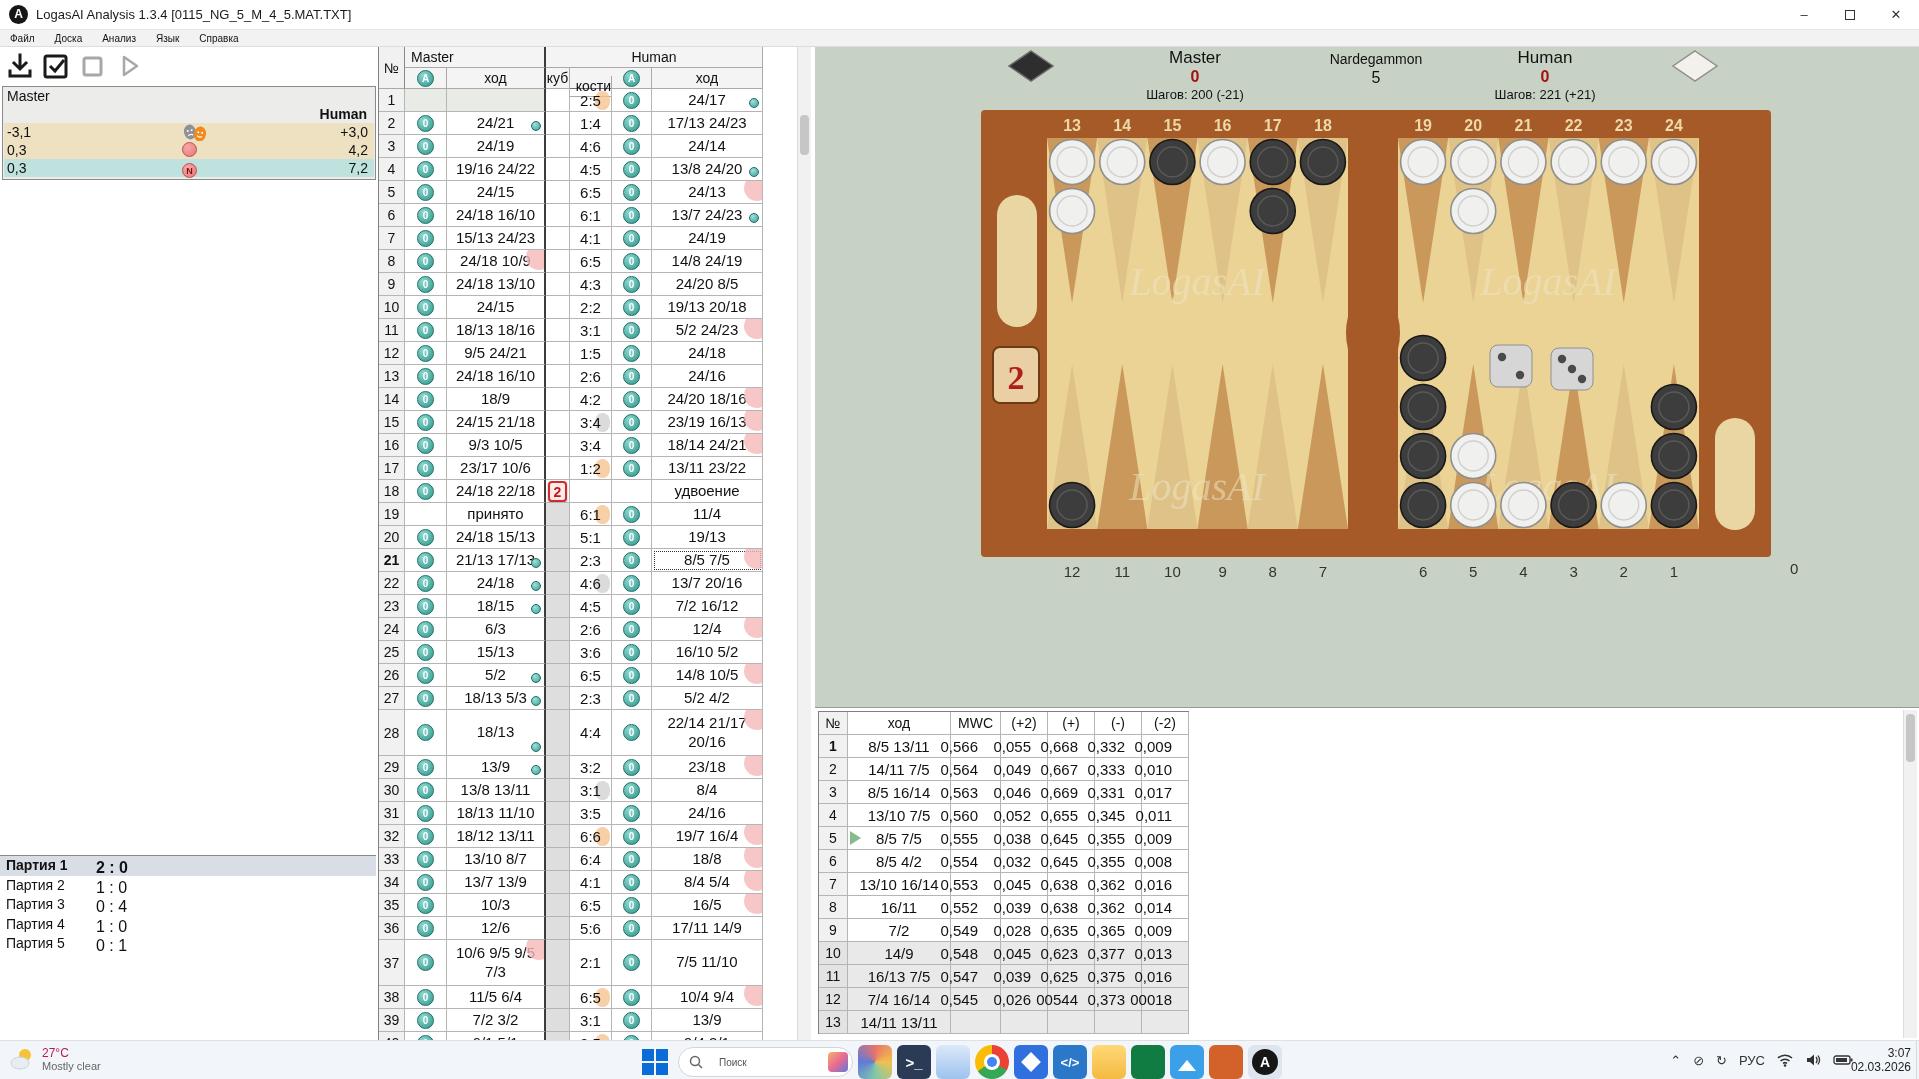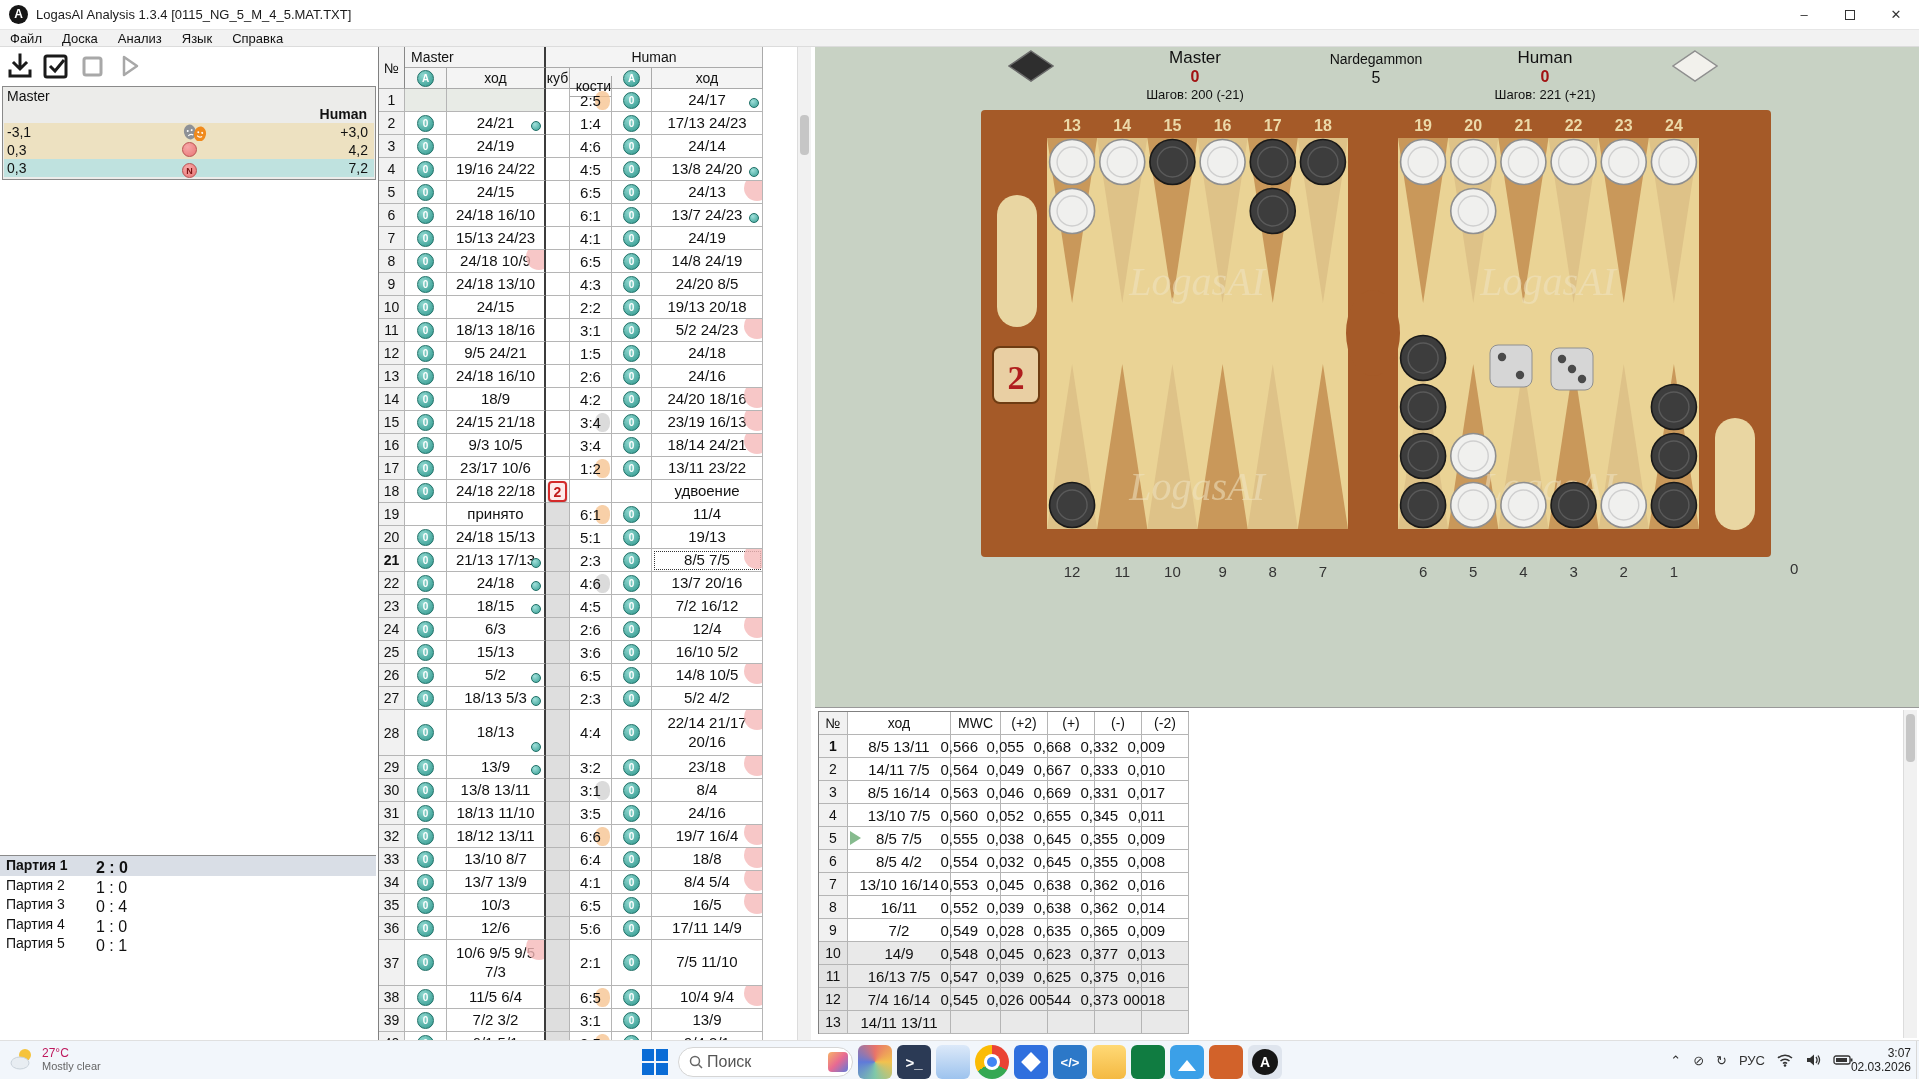--- a/index.html
+++ b/index.html
@@ -13,21 +13,21 @@
   #app-icon { position:absolute; left:9px; top:5px; width:19px; height:19px; border-radius:50%;
     background:#161616; color:#fff; font-size:12px; font-weight:bold; text-align:center; line-height:19px; }
   #title-text { position:absolute; left:36px; top:7px; font-size:13px; color:#1a1a1a; }
   .winbtn { position:absolute; top:0; width:46px; height:30px; text-align:center; line-height:30px;
     font-size:13px; color:#333; }
   #btn-min { right:92px; } #btn-max { right:46px; } #btn-close { right:0; }
   #btn-max .sq { display:inline-block; width:10px; height:10px; border:1px solid #333; margin-top:10px; }
 
   
   #menubar { position:absolute; left:0; top:30px; width:1919px; height:17px; background:#f2f2f2;
-    border-bottom:1px solid #dcdcdc; font-size:13px; }
+    border-bottom:1px solid #dcdcdc; font-size:10px; }
   #menubar span { display:inline-block; padding:0 10px; line-height:17px; color:#111; }
 
   
   #left-panel { position:absolute; left:0; top:47px; width:378px; height:993px; background:#fff; }
   #toolbar { position:absolute; left:4px; top:3px; height:36px; }
   .tbtn { display:inline-block; width:32px; height:32px; margin-right:0px; vertical-align:top; }
 
   #stats-panel { position:absolute; left:2px; top:39px; width:374px; height:94px;
     border:1px solid #8a8a8a; background:#ececea; }
   #stats-master { position:absolute; left:4px; top:1px; font-size:14px; color:#111; }
@@ -105,39 +105,39 @@
   .arow { display:flex; height:23px; }
   .arow.hd { background:#efefef; }
   .arow.gray .acell { background:#e9e9e9; }
   .arow.gray .acell.n { background:#e3e3e3; }
   .acell { position:relative; border-right:1px solid #b5b5b5; border-bottom:1px solid #b5b5b5;
     font-size:15px; display:flex; align-items:center; justify-content:center; background:#fff; }
   .acell.n { width:29px; background:#f1f1f1; font-size:14px; }
   .acell.n.b { font-weight:bold; }
   .acell.m { width:103px; }
   .acell.v { width:50px; justify-content:flex-end; padding-right:22px; }
-  .acell.v2 { width:47px; justify-content:flex-end; padding-right:23px; }
+  .acell.v2 { width:47px; justify-content:flex-end; padding-right:16px; }
   .arow.hd .acell { justify-content:center; padding-right:0; font-size:14px; }
   .curmark { position:absolute; left:2px; top:4px; width:0; height:0;
     border-top:7px solid transparent; border-bottom:7px solid transparent; border-left:11px solid #86bb8e; }
 
   
   #taskbar { position:absolute; left:0; top:1040px; width:1919px; height:39px;
     background:#f2f6fb; border-top:1px solid #e0e0e0; }
   #weather { position:absolute; left:8px; top:4px; display:flex; align-items:center; }
   #weather .wtxt { margin-left:6px; }
   #wtemp { font-size:12px; color:#be185d; }
   #wdesc { font-size:11px; color:#666; }
   #tb-center { position:absolute; left:640px; top:4px; display:flex; align-items:center; }
   #winlogo { width:30px; height:30px; display:grid; grid-template-columns:12px 12px; gap:2px;
     padding:2px; align-content:center; justify-content:center; }
   #winlogo i { width:12px; height:12px; background:#0a6cd6; }
   #searchbox { width:175px; height:30px; margin-left:8px; background:#fff; border:1px solid #d5d5d5;
     border-radius:15px; display:flex; align-items:center; padding:0 4px 0 10px; }
-  #searchbox .stext { flex:1; font-size:16px; color:#555; margin-left:4px; }
+  #searchbox .stext { flex:1; font-size:10px; color:#555; margin-left:16px; }
   #searchbox .simg { width:20px; height:20px; border-radius:4px;
     background:linear-gradient(135deg,#f7b267 0%, #e86a92 50%, #5f7ad9 100%); }
   .appicon { width:34px; height:34px; margin-left:5px; border-radius:6px; position:relative;
     display:flex; align-items:center; justify-content:center; font-size:15px; font-weight:bold; color:#fff; }
   .ai-swirl { background:conic-gradient(#e8736a,#f2c14e,#7fc8a9,#5f7ad9,#e8736a); border-radius:6px; }
   .ai-console { background:#2b3a55; }
   .ai-files { background:linear-gradient(180deg,#dce9f9,#9dc3ee); }
   .ai-chrome { background:conic-gradient(#ea4335 0 33%, #34a853 33% 66%, #fbbc05 66% 100%); border-radius:50%; }
   .ai-chrome i { width:16px; height:16px; background:#fff; border-radius:50%; display:block; position:relative; }
   .ai-chrome i:after { content:""; position:absolute; left:3px; top:3px; width:10px; height:10px; border-radius:50%; background:#4285f4; }

